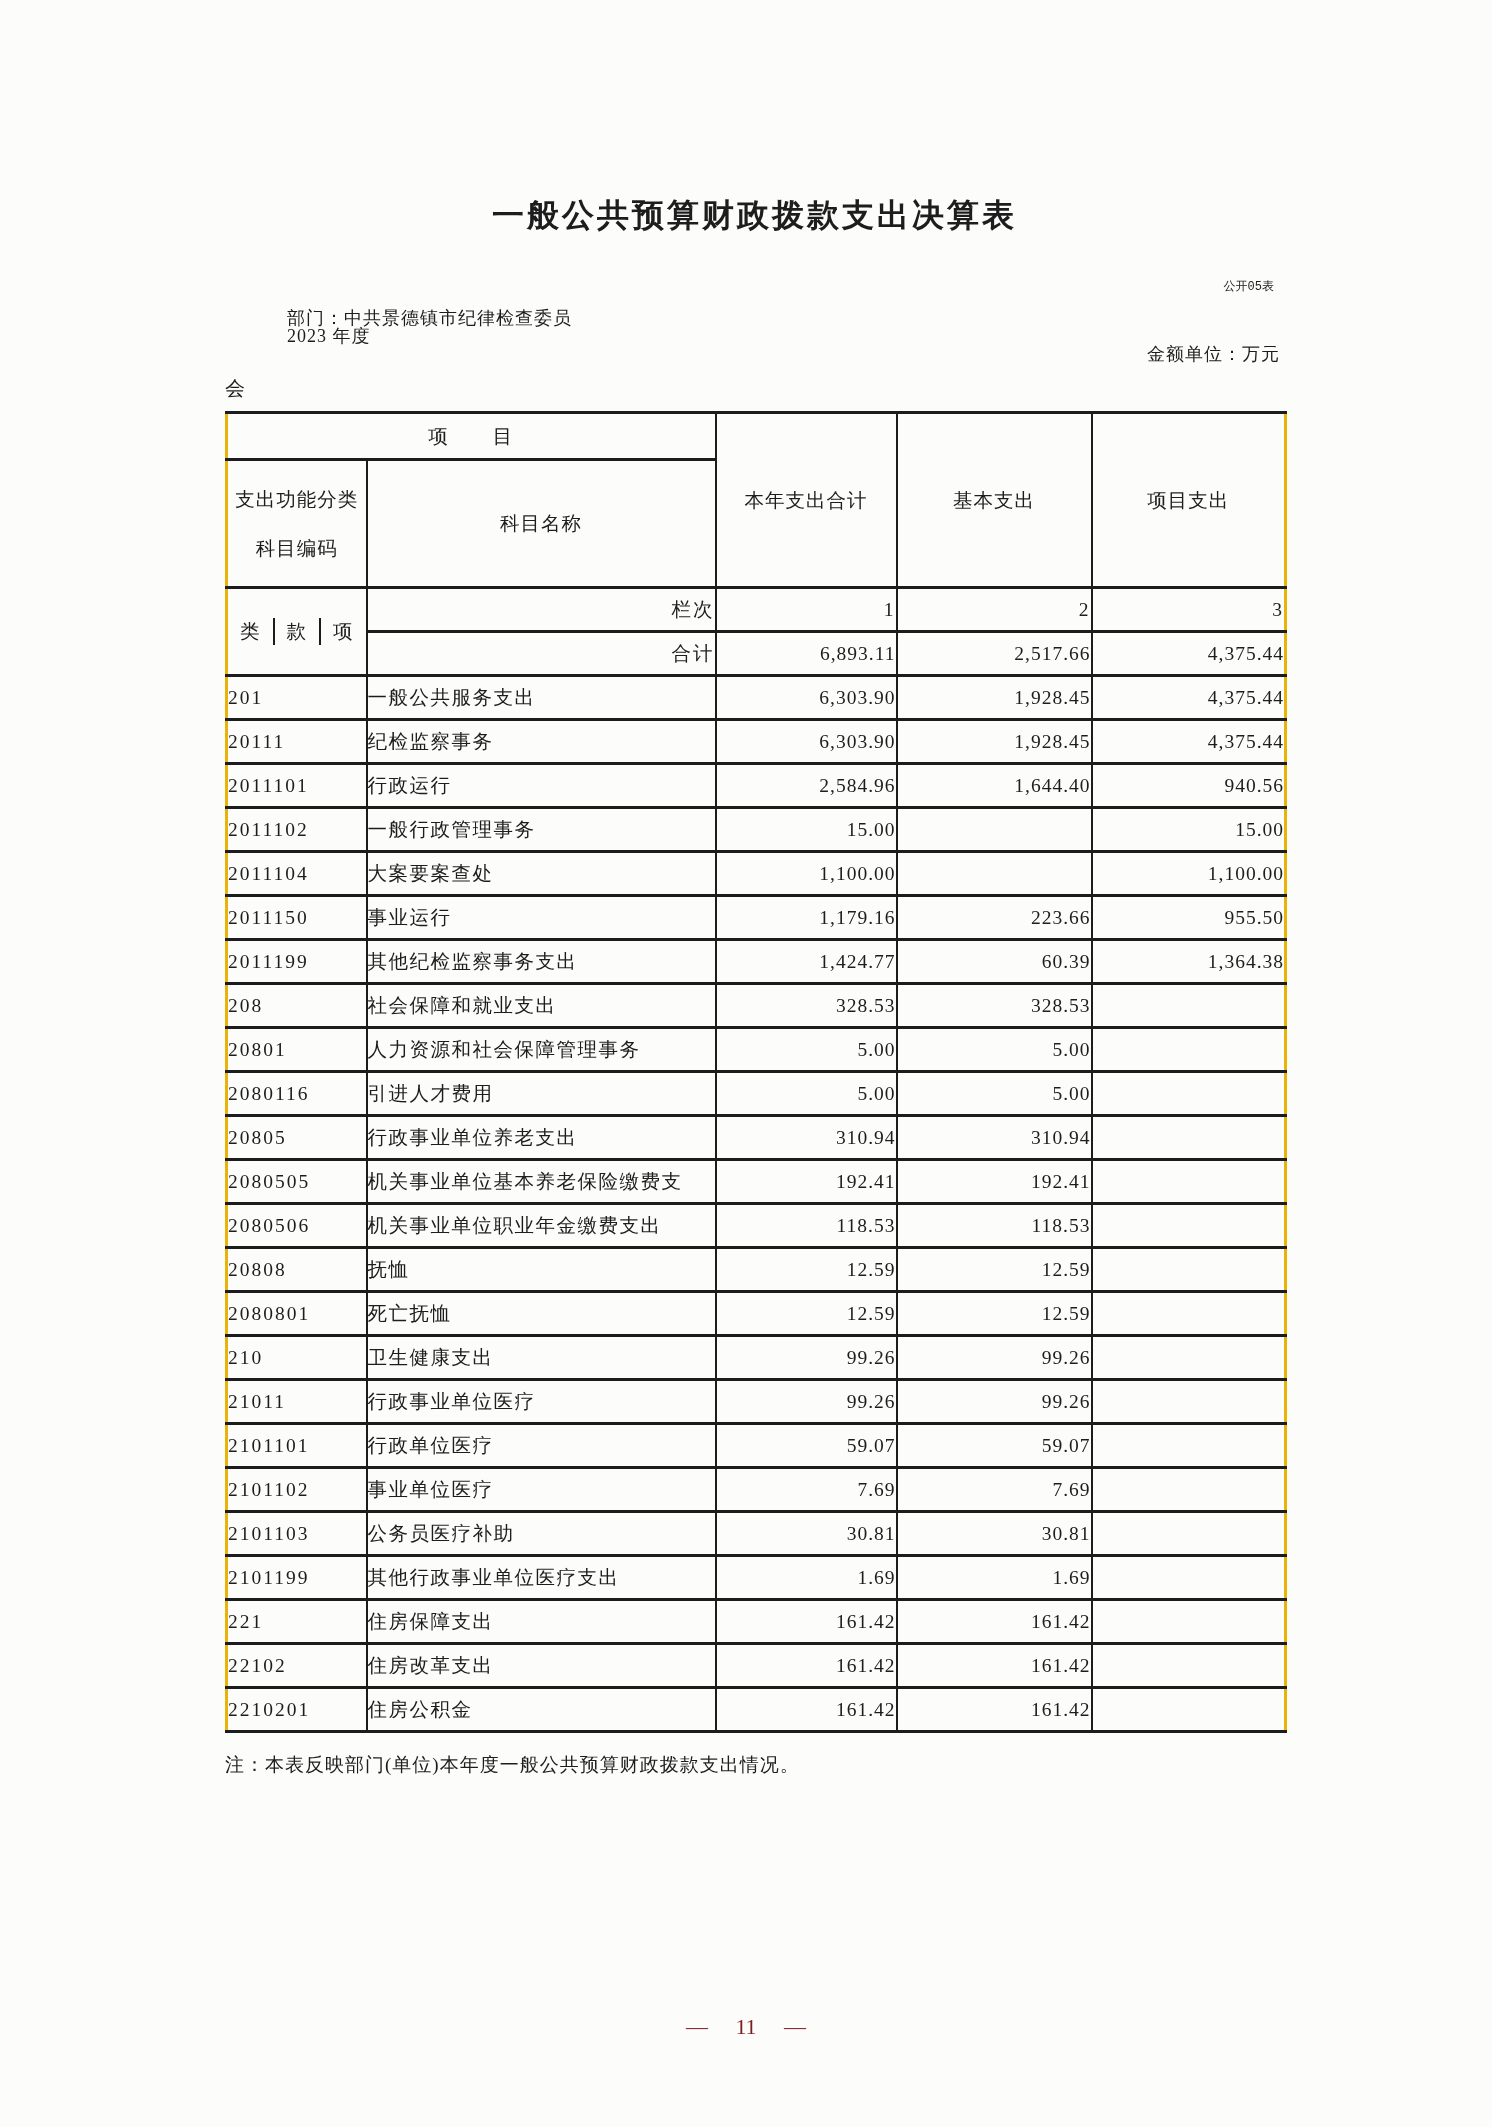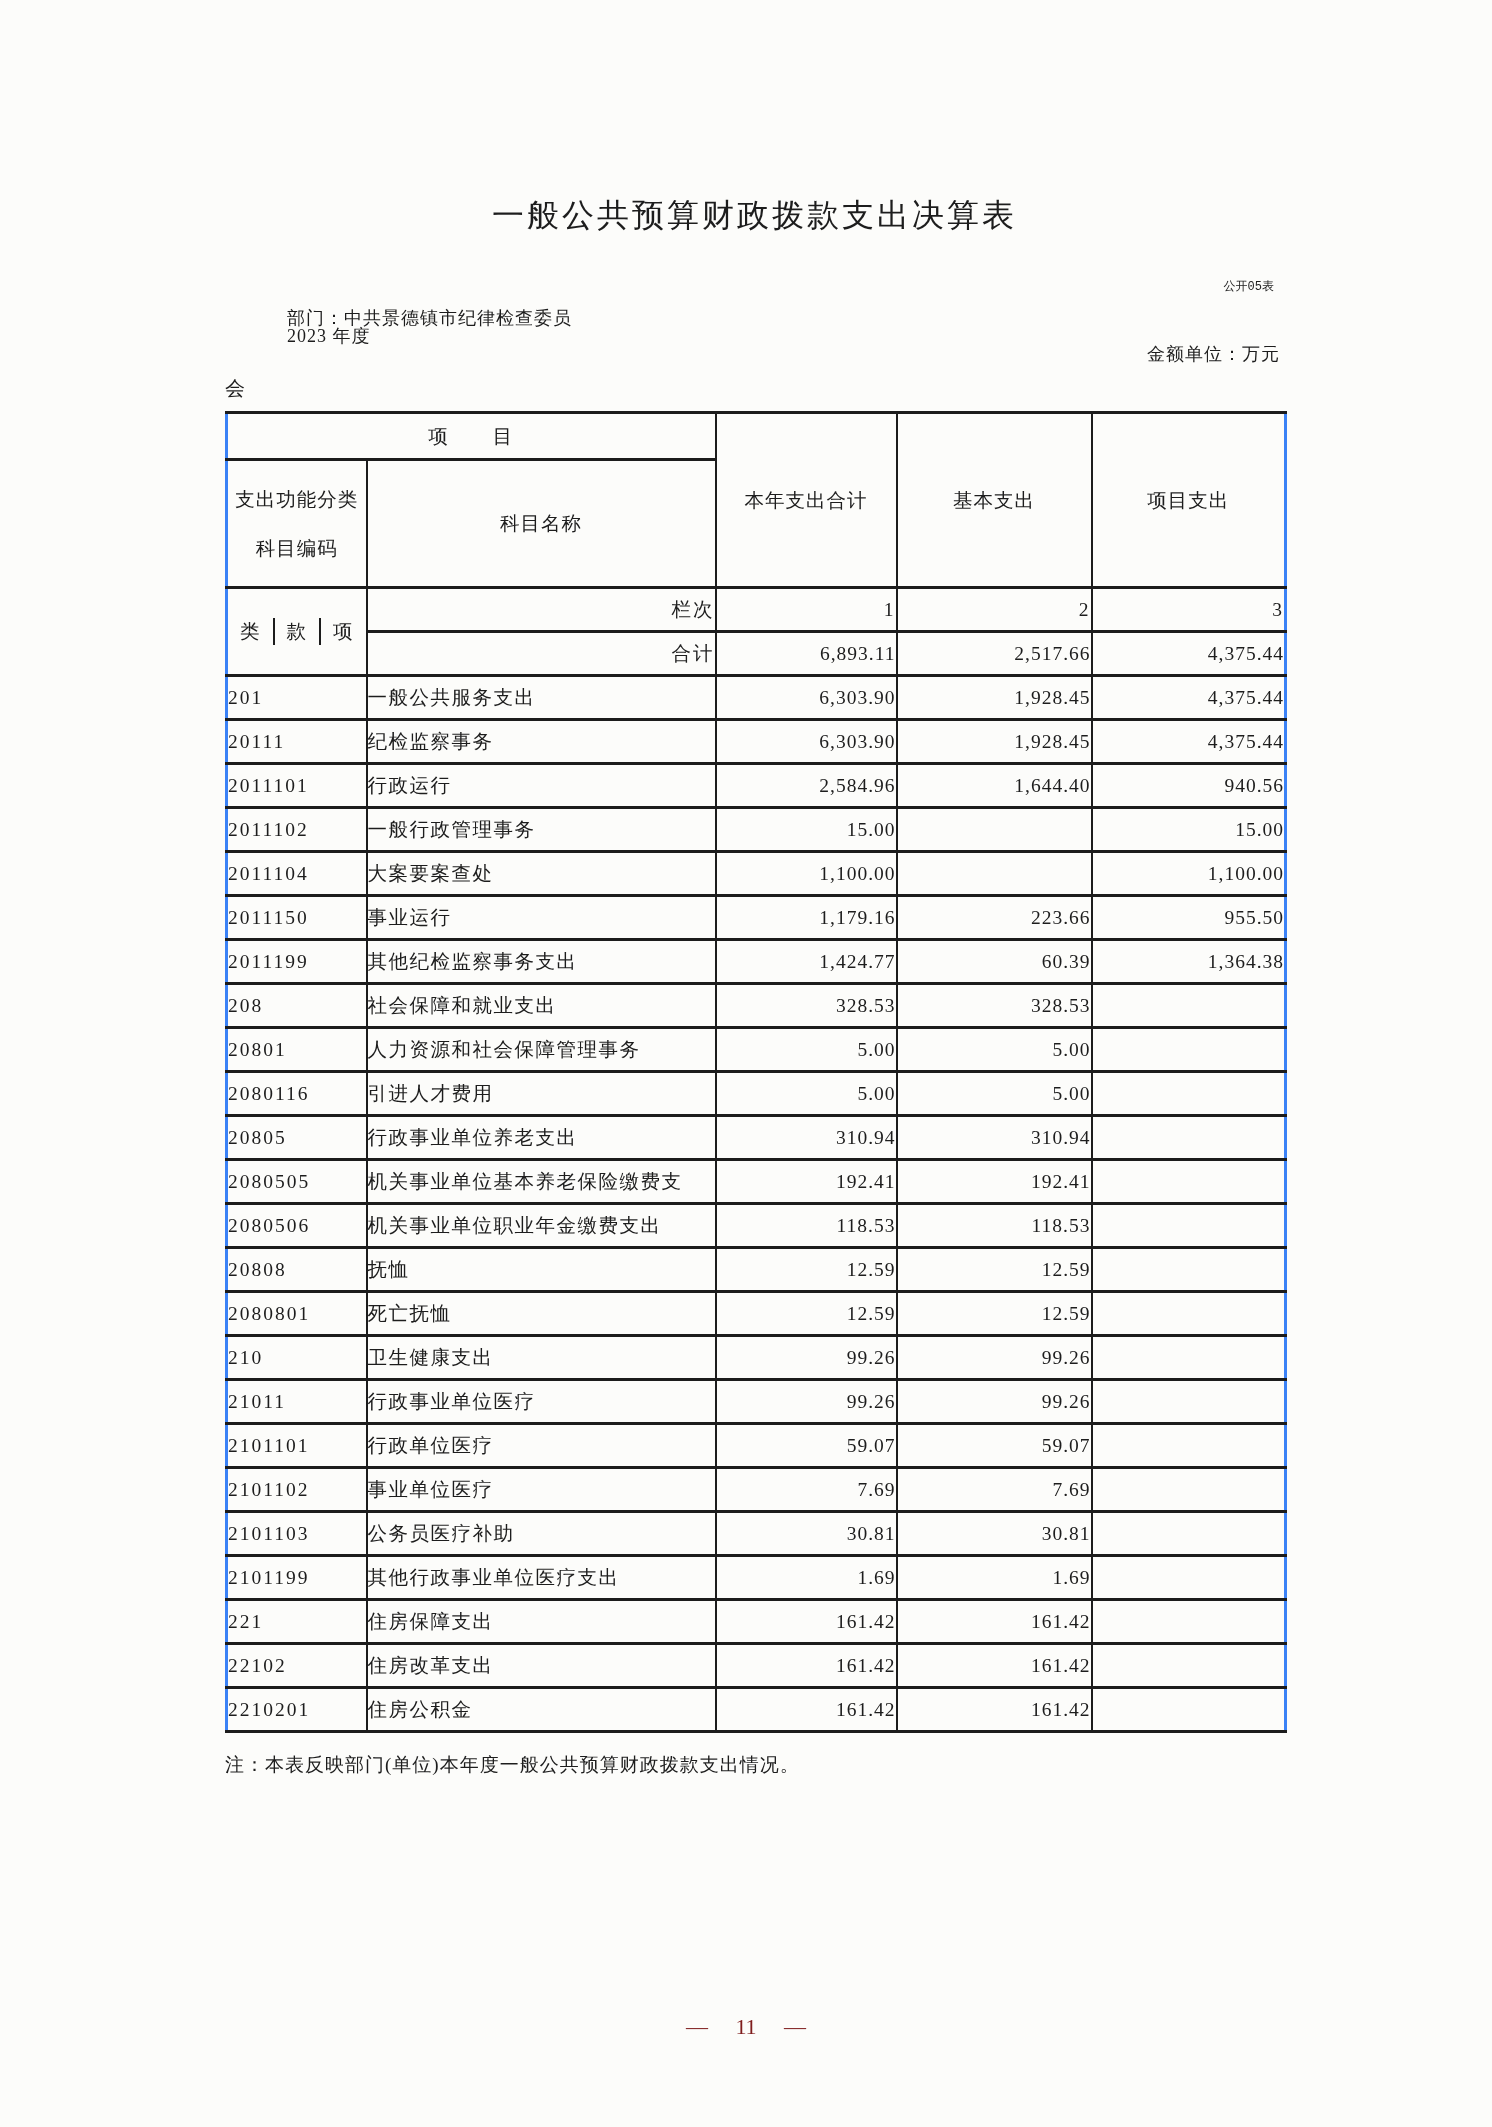--- a/index.html
+++ b/index.html
@@ -17,21 +17,21 @@
   }
   .sheet{
     position:absolute;
     left:225px;top:0;
     width:1059px;
   }
   .doc-title{
     margin-top:198px;
     text-align:center;
     font-size:32px;
-    font-weight:normal;
+    font-weight:bold;
     letter-spacing:3px;
     line-height:1.1;
   }
   .form-code{
     margin-top:48px;
     text-align:right;
     font-size:12px;
     padding-right:10px;
     line-height:1;
     font-family:Liberation Mono, monospace;
@@ -51,21 +51,21 @@
     margin-top:15px;
     font-size:20px;
     line-height:1;
     letter-spacing:1px;
   }
   table.budget{
     margin-top:13px;
     width:1059px;
     table-layout:fixed;
     border-collapse:collapse;
-    border:3px solid #3b82f6;
+    border:3px solid #eab308;
     font-size:19.5px;
   }
   table.budget th, table.budget td{
     border:2px solid #1c1c1c;
     border-top-width:3px;
     border-bottom-width:3px;
     padding:0;
     font-weight:normal;
     overflow:hidden;
     white-space:nowrap;

